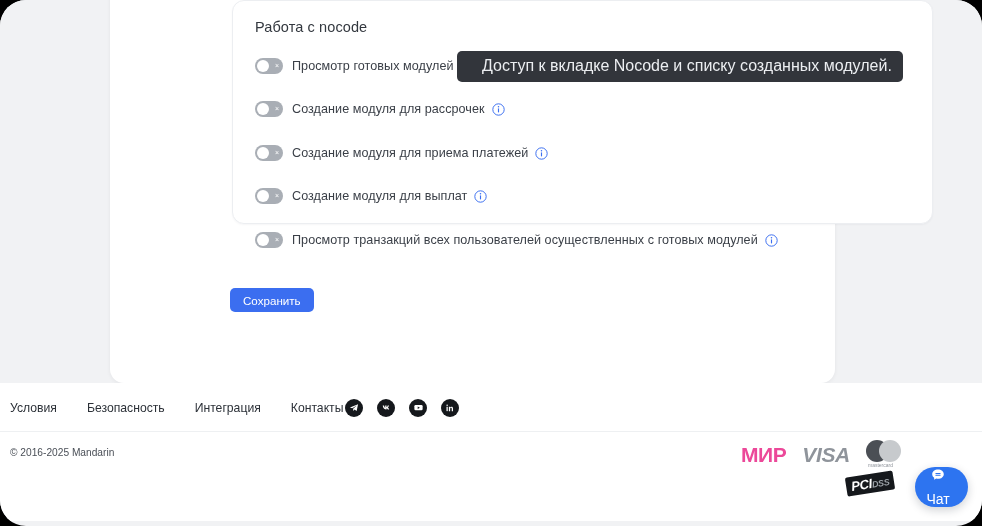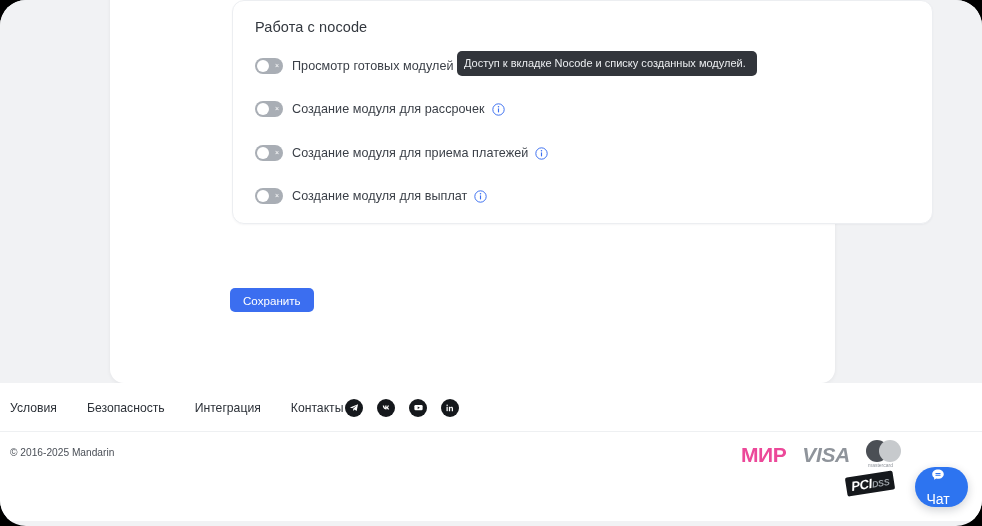--- a/index.html
+++ b/index.html
@@ -107,22 +107,22 @@
   }
 
   
   .tooltip {
     position: absolute;
     left: 347px;
     top: 111px;
     background: #32353b;
     color: #eceef1;
     border-radius: 5px;
-    padding: 6px 11px 7px 7px;
-    font-size: 11px;
+    padding: 6px 11px 7px 25px;
+    font-size: 16px;
     white-space: nowrap;
     line-height: 1.1;
   }
 
   
   .save-btn {
     position: absolute;
     left: 120px;
     top: 348px;
     background: #3b6ef0;
@@ -313,20 +313,32 @@
             <div class="xmark">×</div>
           </div>
           <span class="row-label">Создание модуля для приема платежей</span>
           <svg class="info-icon" viewBox="0 0 16 16">
             <circle cx="8" cy="8" r="7" fill="none" stroke="#3b6ef0" stroke-width="1.2"></circle>
             <circle cx="8" cy="4.6" r="0.95" fill="#3b6ef0"></circle>
             <rect x="7.3" y="6.6" width="1.4" height="5" rx="0.6" fill="#3b6ef0"></rect>
           </svg>
         </div>
 
+        <div class="row" style="top:230px;">
+          <div class="toggle">
+            <div class="knob"></div>
+            <div class="xmark">×</div>
+          </div>
+          <span class="row-label">Просмотр транзакций всех пользователей осуществленных с готовых модулей</span>
+          <svg class="info-icon" viewBox="0 0 16 16">
+            <circle cx="8" cy="8" r="7" fill="none" stroke="#3b6ef0" stroke-width="1.2"></circle>
+            <circle cx="8" cy="4.6" r="0.95" fill="#3b6ef0"></circle>
+            <rect x="7.3" y="6.6" width="1.4" height="5" rx="0.6" fill="#3b6ef0"></rect>
+          </svg>
+        </div>
 
       </div>
 
       <div class="tooltip">Доступ к вкладке Nocode и списку созданных модулей.</div>
 
       <button class="save-btn">Сохранить</button>
 
     </div>
   </div>
 

